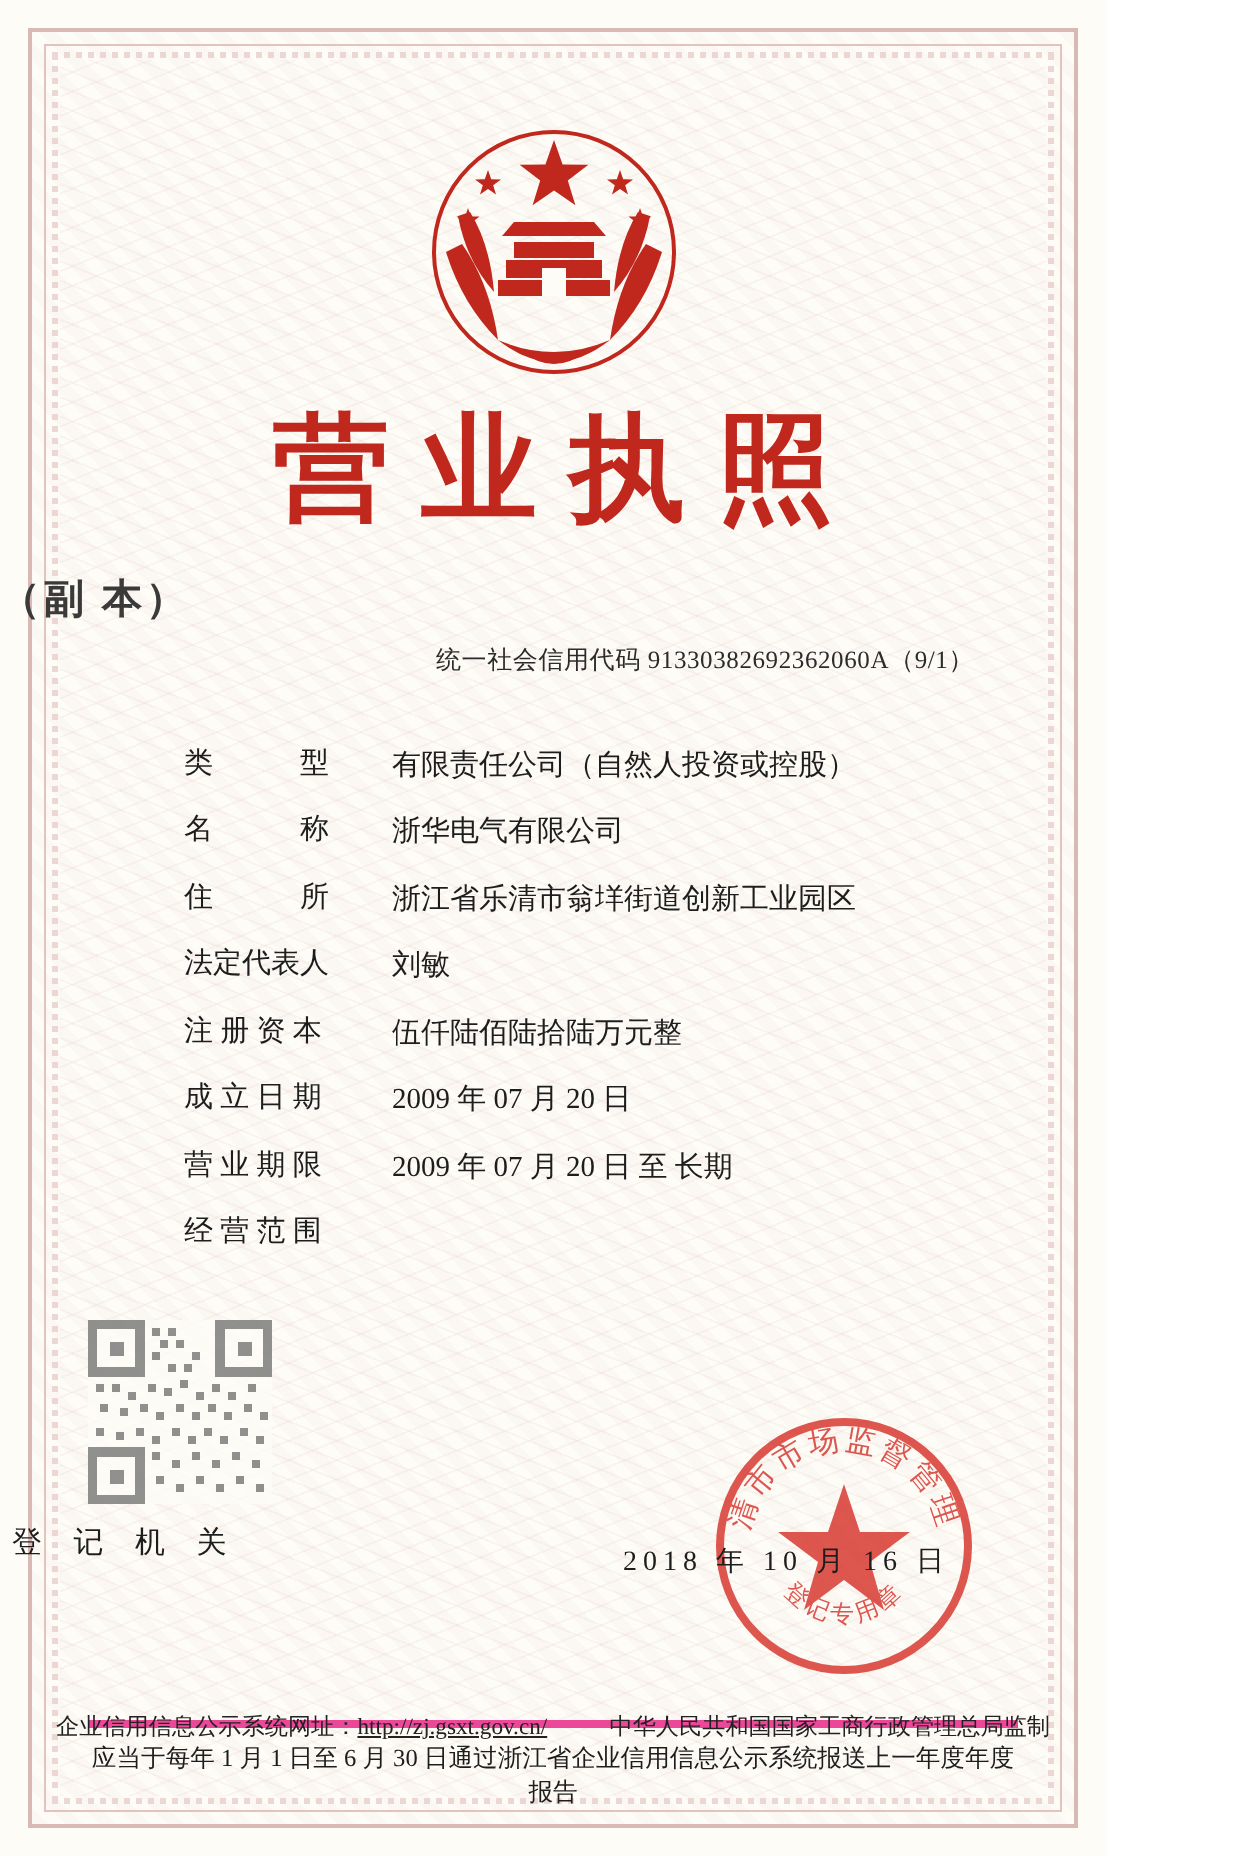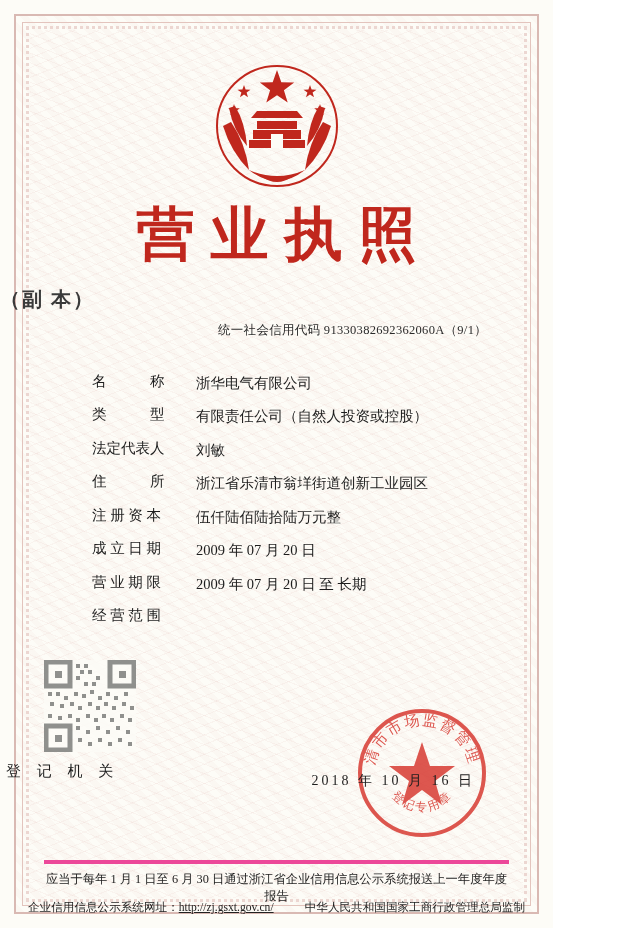--- a/index.html
+++ b/index.html
@@ -183,21 +183,21 @@
     text-align: center;
     font-size: 12.3px;
     color: #1d1d1d;
     border-top: 4px solid #ec4899;
     padding-top: 7px;
   }
   .footer {
     position: absolute;
     left: 28px;
     right: 28px;
-    top: 900px;
+    top: 856px;
     display: flex;
     justify-content: space-between;
     font-size: 11.6px;
     color: #222;
   }
   .footer .url {
     text-decoration: underline;
   }
 </style>
 </head>
@@ -244,37 +244,37 @@
   <div class="subtitle">（副 本）</div>
 
   <div class="credit-code">
     <span>统一社会信用代码</span>
     <span>91330382692362060A（9/1）</span>
   </div>
 
   <div class="fields">
 
     <div class="row">
+      <div class="label">类　　　型</div>
+      <div class="value">有限责任公司（自然人投资或控股）</div>
+    </div>
+
+    <div class="row">
       <div class="label">名　　　称</div>
       <div class="value">浙华电气有限公司</div>
     </div>
 
     <div class="row">
-      <div class="label">类　　　型</div>
-      <div class="value">有限责任公司（自然人投资或控股）</div>
+      <div class="label">住　　　所</div>
+      <div class="value">浙江省乐清市翁垟街道创新工业园区</div>
     </div>
 
     <div class="row">
       <div class="label">法定代表人</div>
       <div class="value">刘敏</div>
-    </div>
-
-    <div class="row">
-      <div class="label">住　　　所</div>
-      <div class="value">浙江省乐清市翁垟街道创新工业园区</div>
     </div>
 
     <div class="row">
       <div class="label">注 册 资 本</div>
       <div class="value">伍仟陆佰陆拾陆万元整</div>
     </div>
 
     <div class="row">
       <div class="label">成 立 日 期</div>
       <div class="value">2009 年 07 月 20 日</div>

